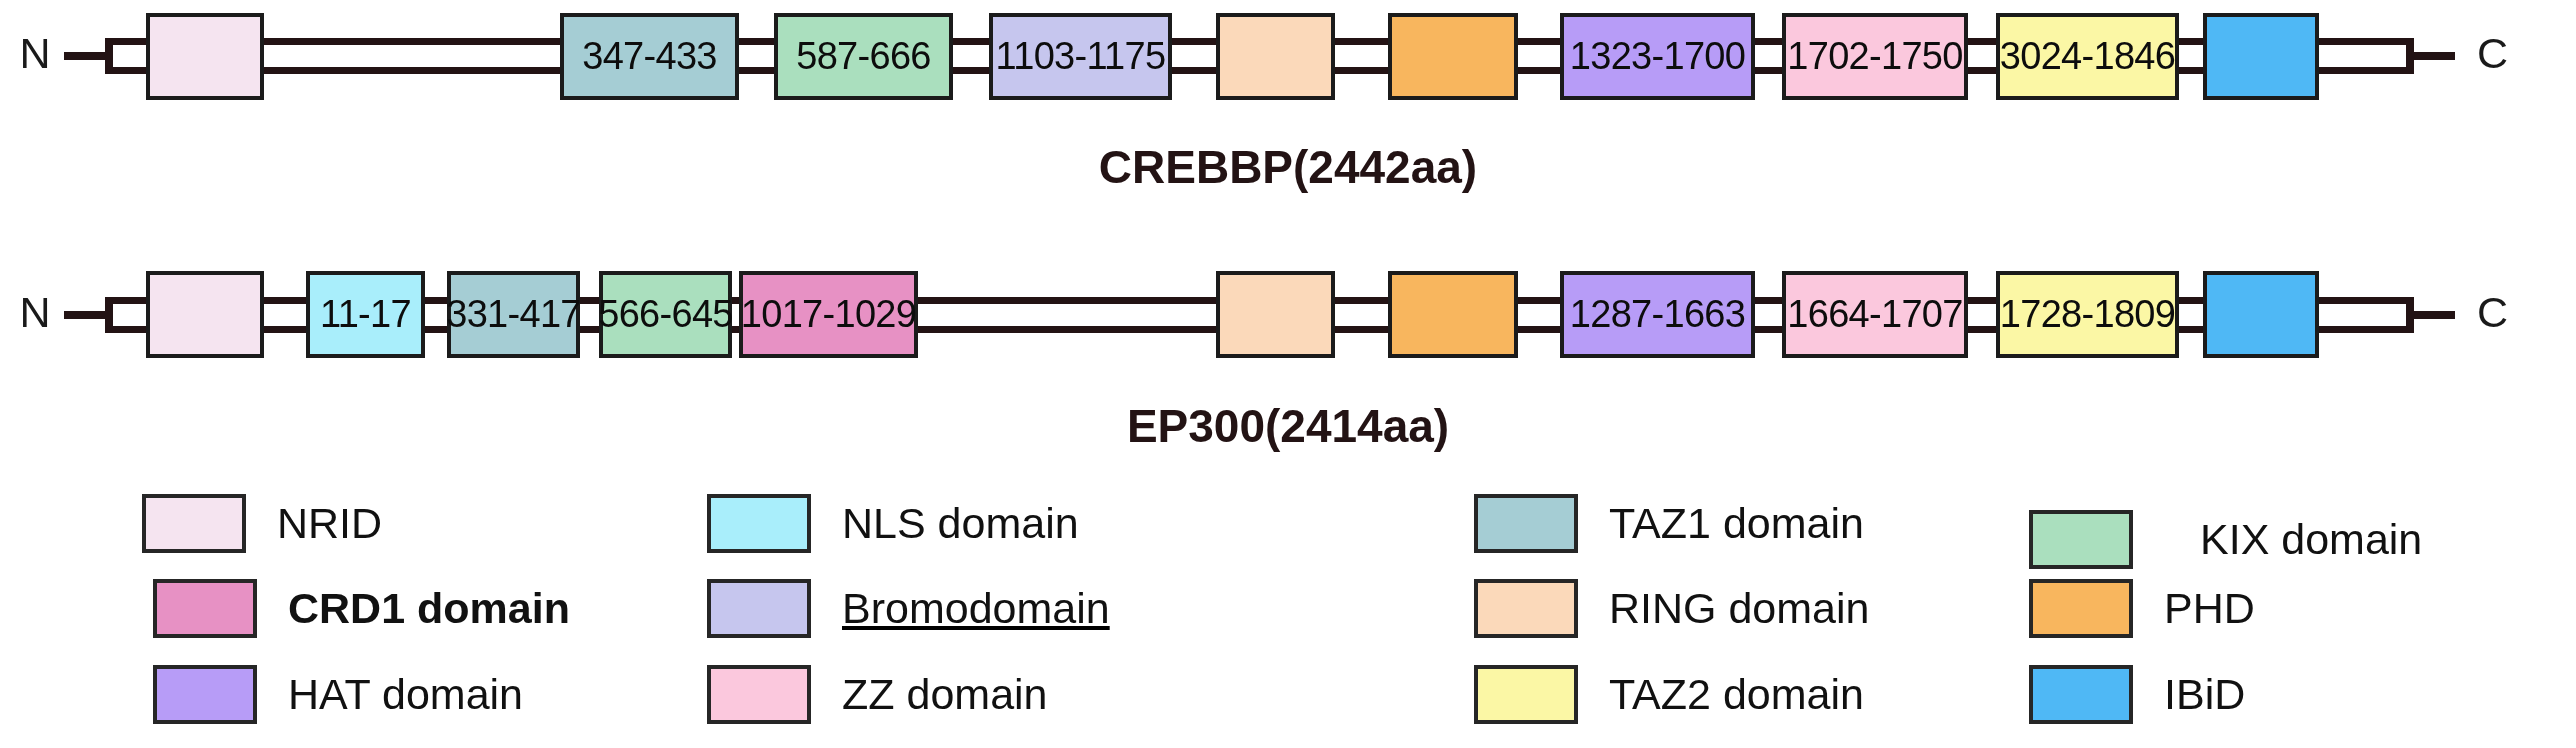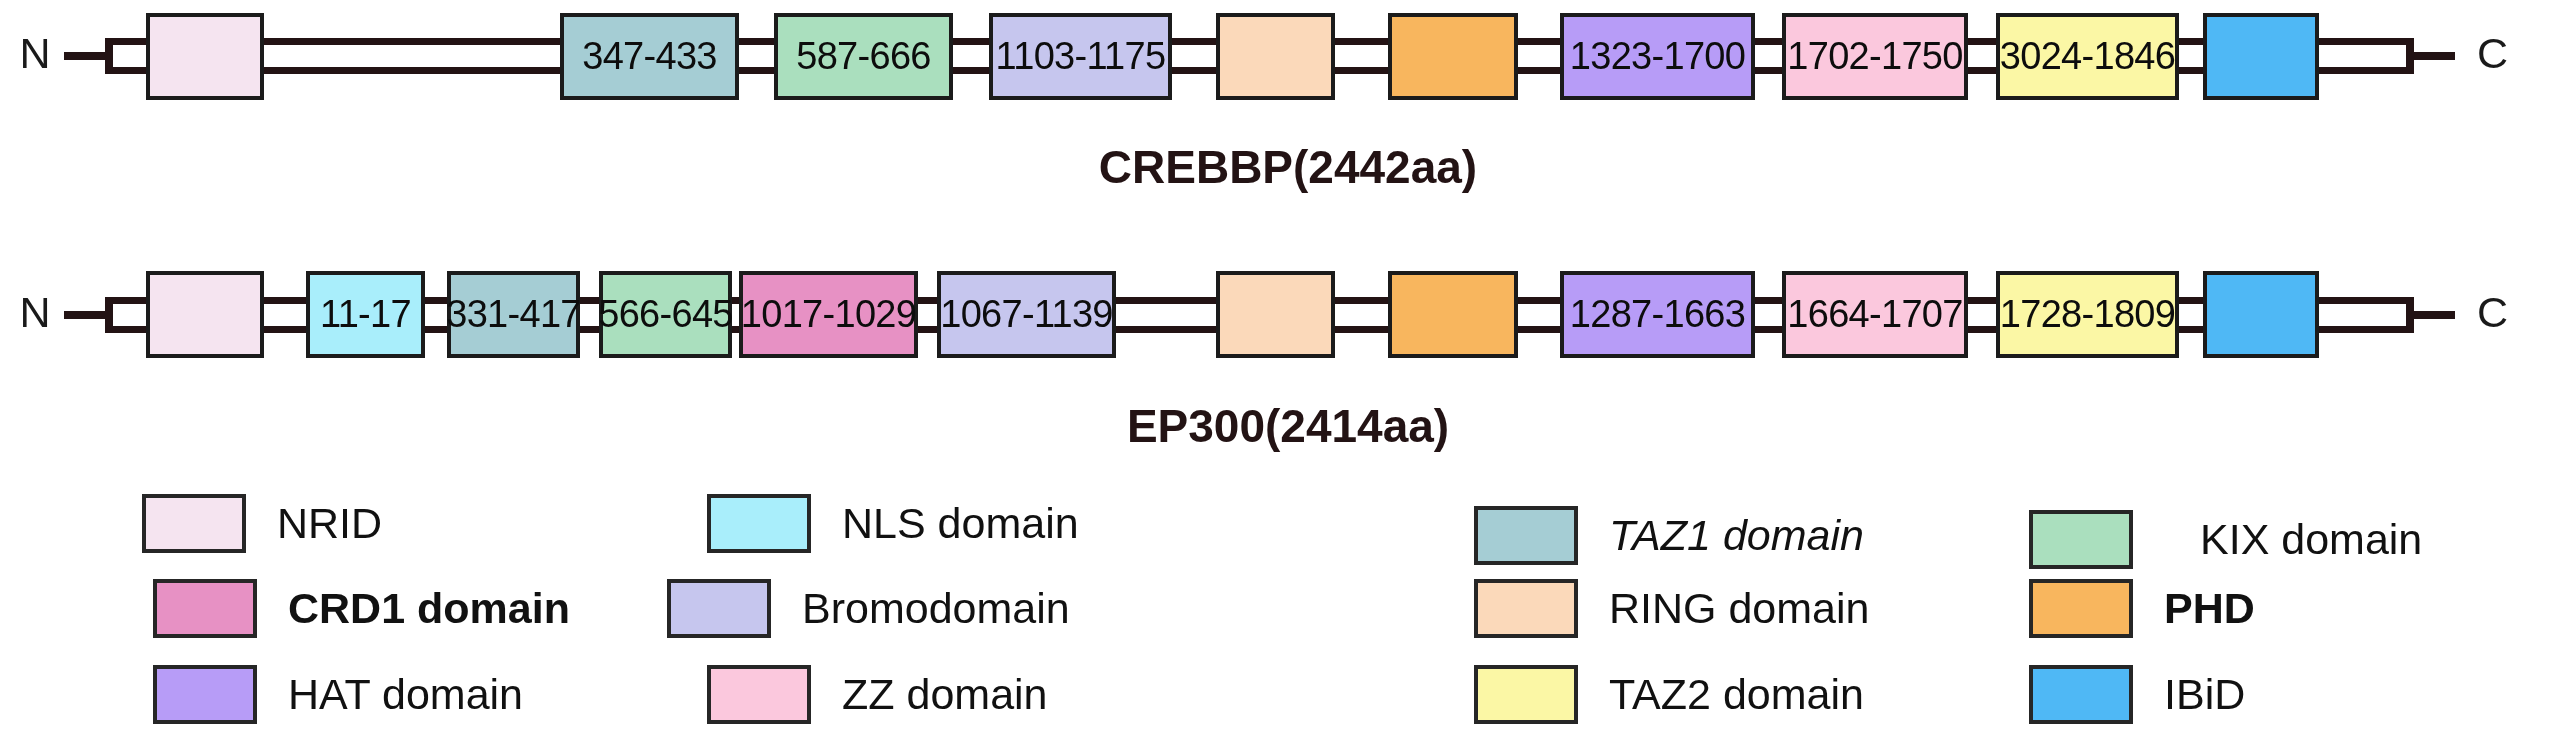--- a/index.html
+++ b/index.html
@@ -87,23 +87,20 @@
       </div>
       <div class="dom" style="left: 447px; top: 8.4px; width: 133px; height: 87px; background: rgb(165, 205, 212);">
         <span>331-417</span>
       </div>
       <div class="dom" style="left: 599px; top: 8.4px; width: 133px; height: 87px; background: rgb(170, 223, 190);">
         <span>566-645</span>
       </div>
       <div class="dom" style="left: 739px; top: 8.4px; width: 179px; height: 87px; background: rgb(231, 145, 196); text-align: center;">
         <span>1017-1029</span>
       </div>
-      <div class="dom" style="left: 937px; top: 8.4px; width: 179px; height: 87px; background: rgb(198, 198, 238);">
-        <span>1067-1139</span>
-      </div>
       <div class="dom" style="left: 1216px; top: 8.4px; width: 119px; height: 87px; background: rgb(251, 217, 186);">
         <span></span>
       </div>
       <div class="dom" style="left: 1388px; top: 8.4px; width: 130px; height: 87px; background: rgb(248, 182, 94);">
         <span></span>
       </div>
       <div class="dom" style="left: 1560px; top: 8.4px; width: 195px; height: 87px; background: rgb(183, 156, 247);">
         <span>1287-1663</span>
       </div>
       <div class="dom" style="left: 1782px; top: 8.4px; width: 186px; height: 87px; background: rgb(251, 200, 221);">
@@ -120,41 +117,41 @@
 
   <div id="legend">
       <div class="lg-item" style="left: 142px; top: 0px;">
         <div class="lg-sw" style="background: rgb(245, 228, 240);"></div>
         <div class="lg-lb">NRID</div>
       </div>
       <div class="lg-item" style="left: 707px; top: 0px;">
         <div class="lg-sw" style="background: rgb(169, 238, 251);"></div>
         <div class="lg-lb">NLS domain</div>
       </div>
-      <div class="lg-item" style="left: 1474px; top: 12px; font-style: italic;">
+      <div class="lg-item" style="left: 1474px; top: 0px;">
         <div class="lg-sw" style="background: rgb(165, 205, 212);"></div>
         <div class="lg-lb">TAZ1 domain</div>
       </div>
       <div class="lg-item" style="left: 2029px; top: 16px; gap: 36px;">
         <div class="lg-sw" style="background: rgb(170, 223, 190);"></div>
         <div class="lg-lb">KIX domain</div>
       </div>
       <div class="lg-item" style="left: 153px; top: 85px; font-weight: bold;">
         <div class="lg-sw" style="background: rgb(231, 145, 196);"></div>
         <div class="lg-lb">CRD1 domain</div>
       </div>
-      <div class="lg-item" style="left: 667px; top: 85px;">
+      <div class="lg-item" style="left: 707px; top: 85px; text-decoration: underline;">
         <div class="lg-sw" style="background: rgb(198, 198, 238);"></div>
         <div class="lg-lb">Bromodomain</div>
       </div>
       <div class="lg-item" style="left: 1474px; top: 85px;">
         <div class="lg-sw" style="background: rgb(251, 217, 186);"></div>
         <div class="lg-lb">RING domain</div>
       </div>
-      <div class="lg-item" style="left: 2029px; top: 85px; font-weight: bold;">
+      <div class="lg-item" style="left: 2029px; top: 85px;">
         <div class="lg-sw" style="background: rgb(248, 182, 94);"></div>
         <div class="lg-lb">PHD</div>
       </div>
       <div class="lg-item" style="left: 153px; top: 171px;">
         <div class="lg-sw" style="background: rgb(183, 156, 247);"></div>
         <div class="lg-lb">HAT domain</div>
       </div>
       <div class="lg-item" style="left: 707px; top: 171px;">
         <div class="lg-sw" style="background: rgb(251, 200, 221);"></div>
         <div class="lg-lb">ZZ domain</div>

